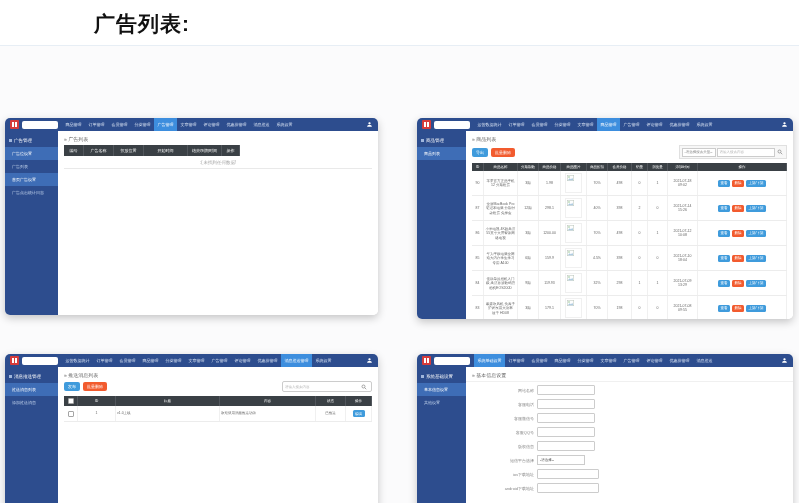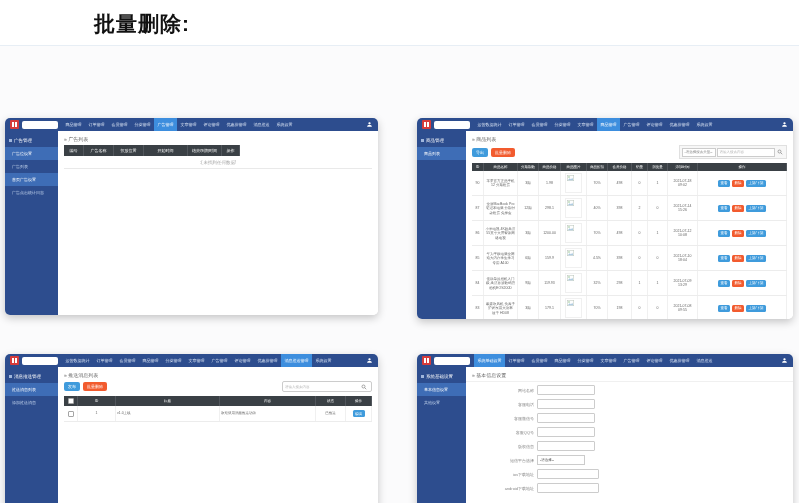--- a/index.html
+++ b/index.html
@@ -70,21 +70,21 @@
   .frow{display:flex;align-items:center;margin-bottom:4px}
   .flabel{flex:0 0 62px;width:62px;text-align:right;font-size:4px;color:#888;padding-right:3px;white-space:nowrap;overflow:hidden}
   .finput{width:56px;height:8px;border:1px solid #ccc;border-radius:1px;background:#fff}
   .finput.wide{width:60px}
   .fselect{width:42px;height:8px;border:1px solid #ccc;font-size:3.5px;color:#555;display:flex;align-items:center;
            padding:0 2px;background:#fff;white-space:nowrap}
 </style>
 </head>
 <body>
 
-<div class="page-title">批量删除:</div>
+<div class="page-title">广告列表:</div>
 <div class="stage">
   <div class="shot" id="c1">
       <div class="navbar">
         <span class="logo">
           <i class="b1"></i>
           <i class="b2"></i>
         </span>
         <span class="logo-redact"></span>
         <div class="menu">
           <span class="nav-item">商品管理</span>

